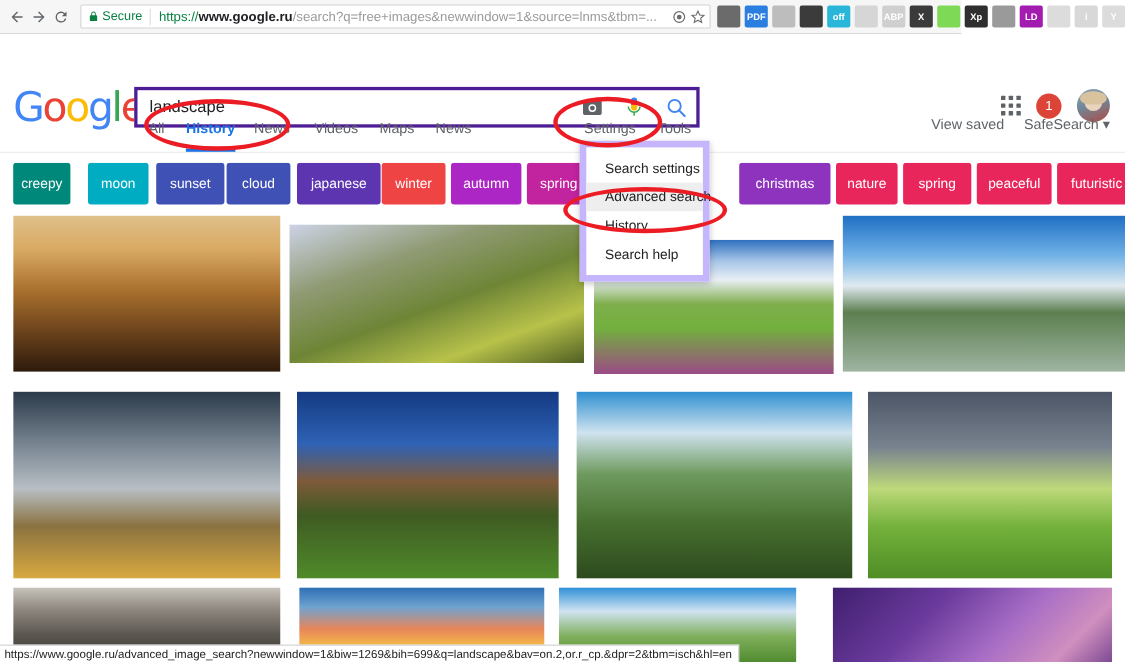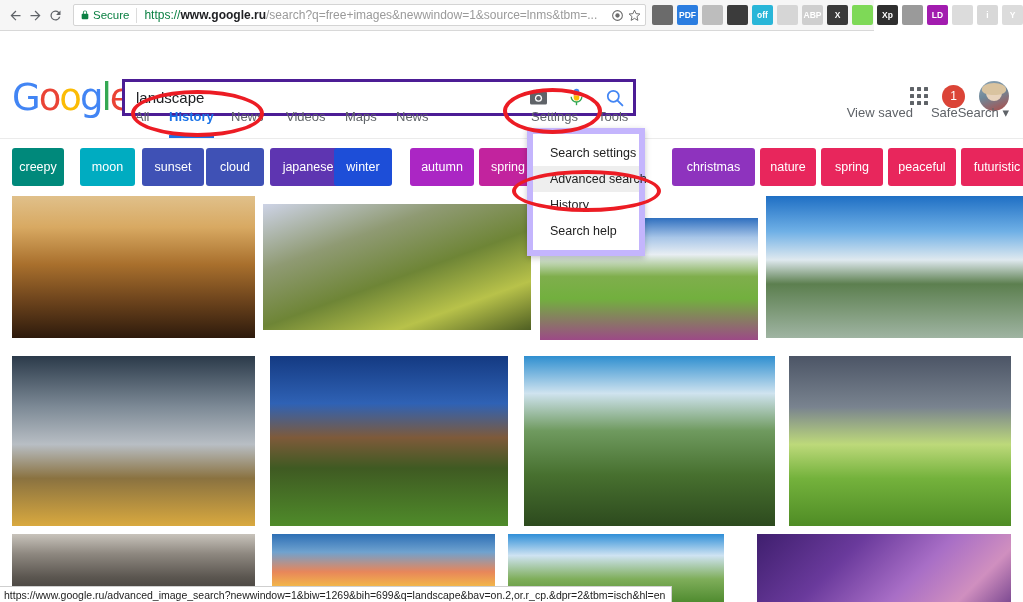--- a/index.html
+++ b/index.html
@@ -284,21 +284,21 @@
     <div>View saved</div>
     <div>SafeSearch ▾</div>
   </div>
 
 <div id="chips-row">
     <div class="chip" style="left: 12px; width: 52px; background: rgb(0, 137, 123);">creepy</div>
     <div class="chip" style="left: 80px; width: 55px; background: rgb(0, 172, 193);">moon</div>
     <div class="chip" style="left: 142px; width: 62px; background: rgb(63, 81, 181);">sunset</div>
     <div class="chip" style="left: 206px; width: 58px; background: rgb(63, 81, 181);">cloud</div>
     <div class="chip" style="left: 270px; width: 76px; background: rgb(94, 53, 177);">japanese</div>
-    <div class="chip" style="left: 334px; width: 58px; background: #1d4ed8;">winter</div>
+    <div class="chip" style="left: 347px; width: 58px; background: #ef4444;">winter</div>
     <div class="chip" style="left: 410px; width: 64px; background: rgb(171, 38, 196);">autumn</div>
     <div class="chip" style="left: 479px; width: 58px; background: rgb(194, 35, 158);">spring</div>
     <div class="chip" style="left: 542px; width: 63px; background: rgb(156, 39, 176);">summer</div>
     <div class="chip" style="left: 672px; width: 83px; background: rgb(142, 51, 190);">christmas</div>
     <div class="chip" style="left: 760px; width: 56px; background: rgb(232, 38, 92);">nature</div>
     <div class="chip" style="left: 821px; width: 62px; background: rgb(232, 38, 92);">spring</div>
     <div class="chip" style="left: 888px; width: 68px; background: rgb(232, 38, 92);">peaceful</div>
     <div class="chip" style="left: 961px; width: 72px; background: rgb(232, 38, 92);">futuristic</div>
   </div>
 

